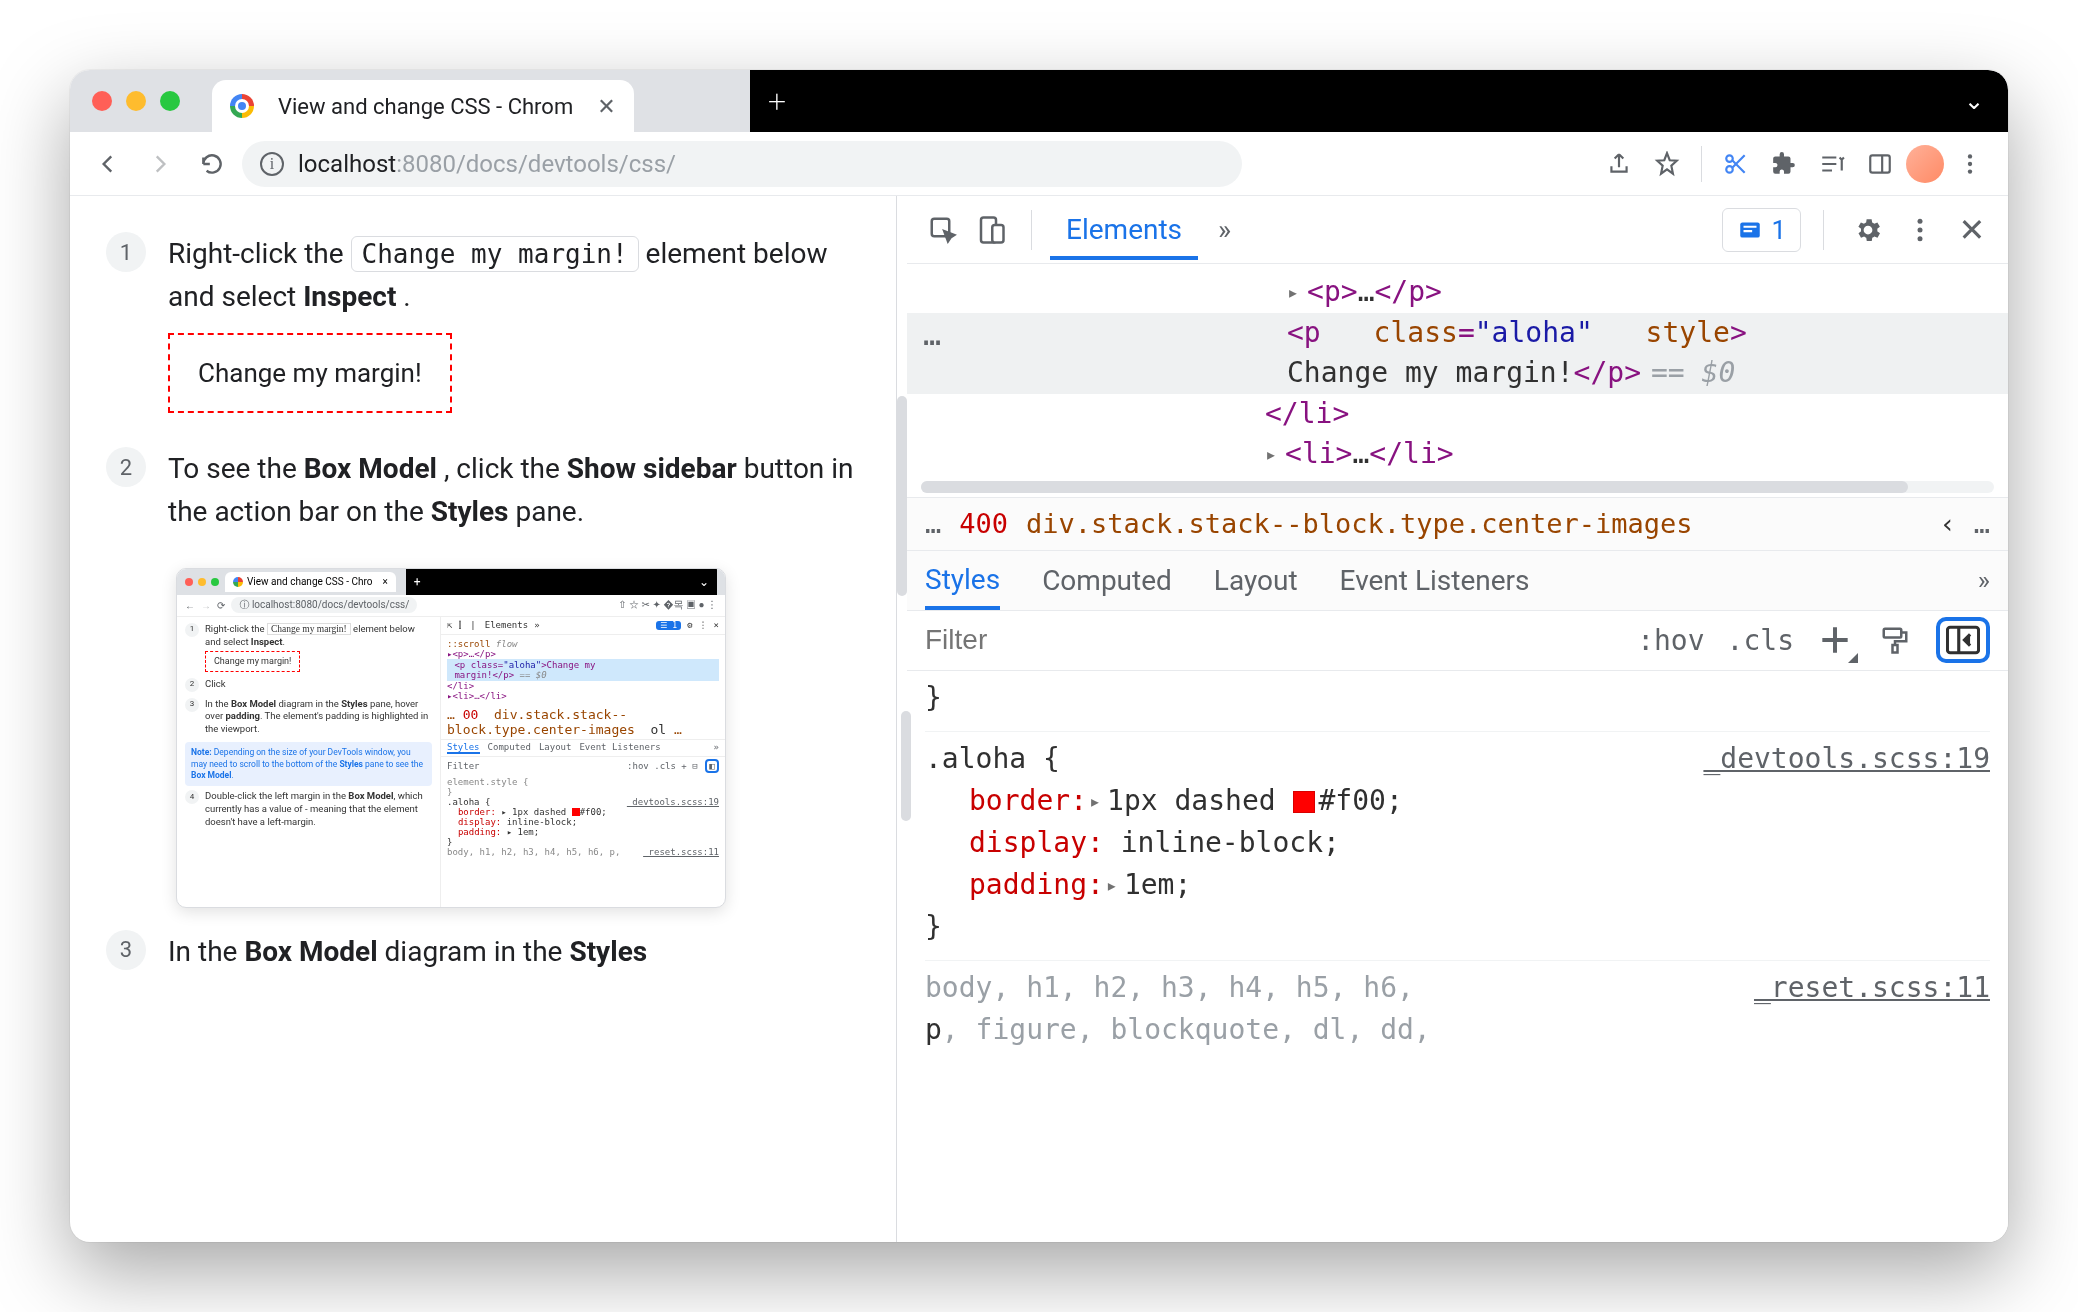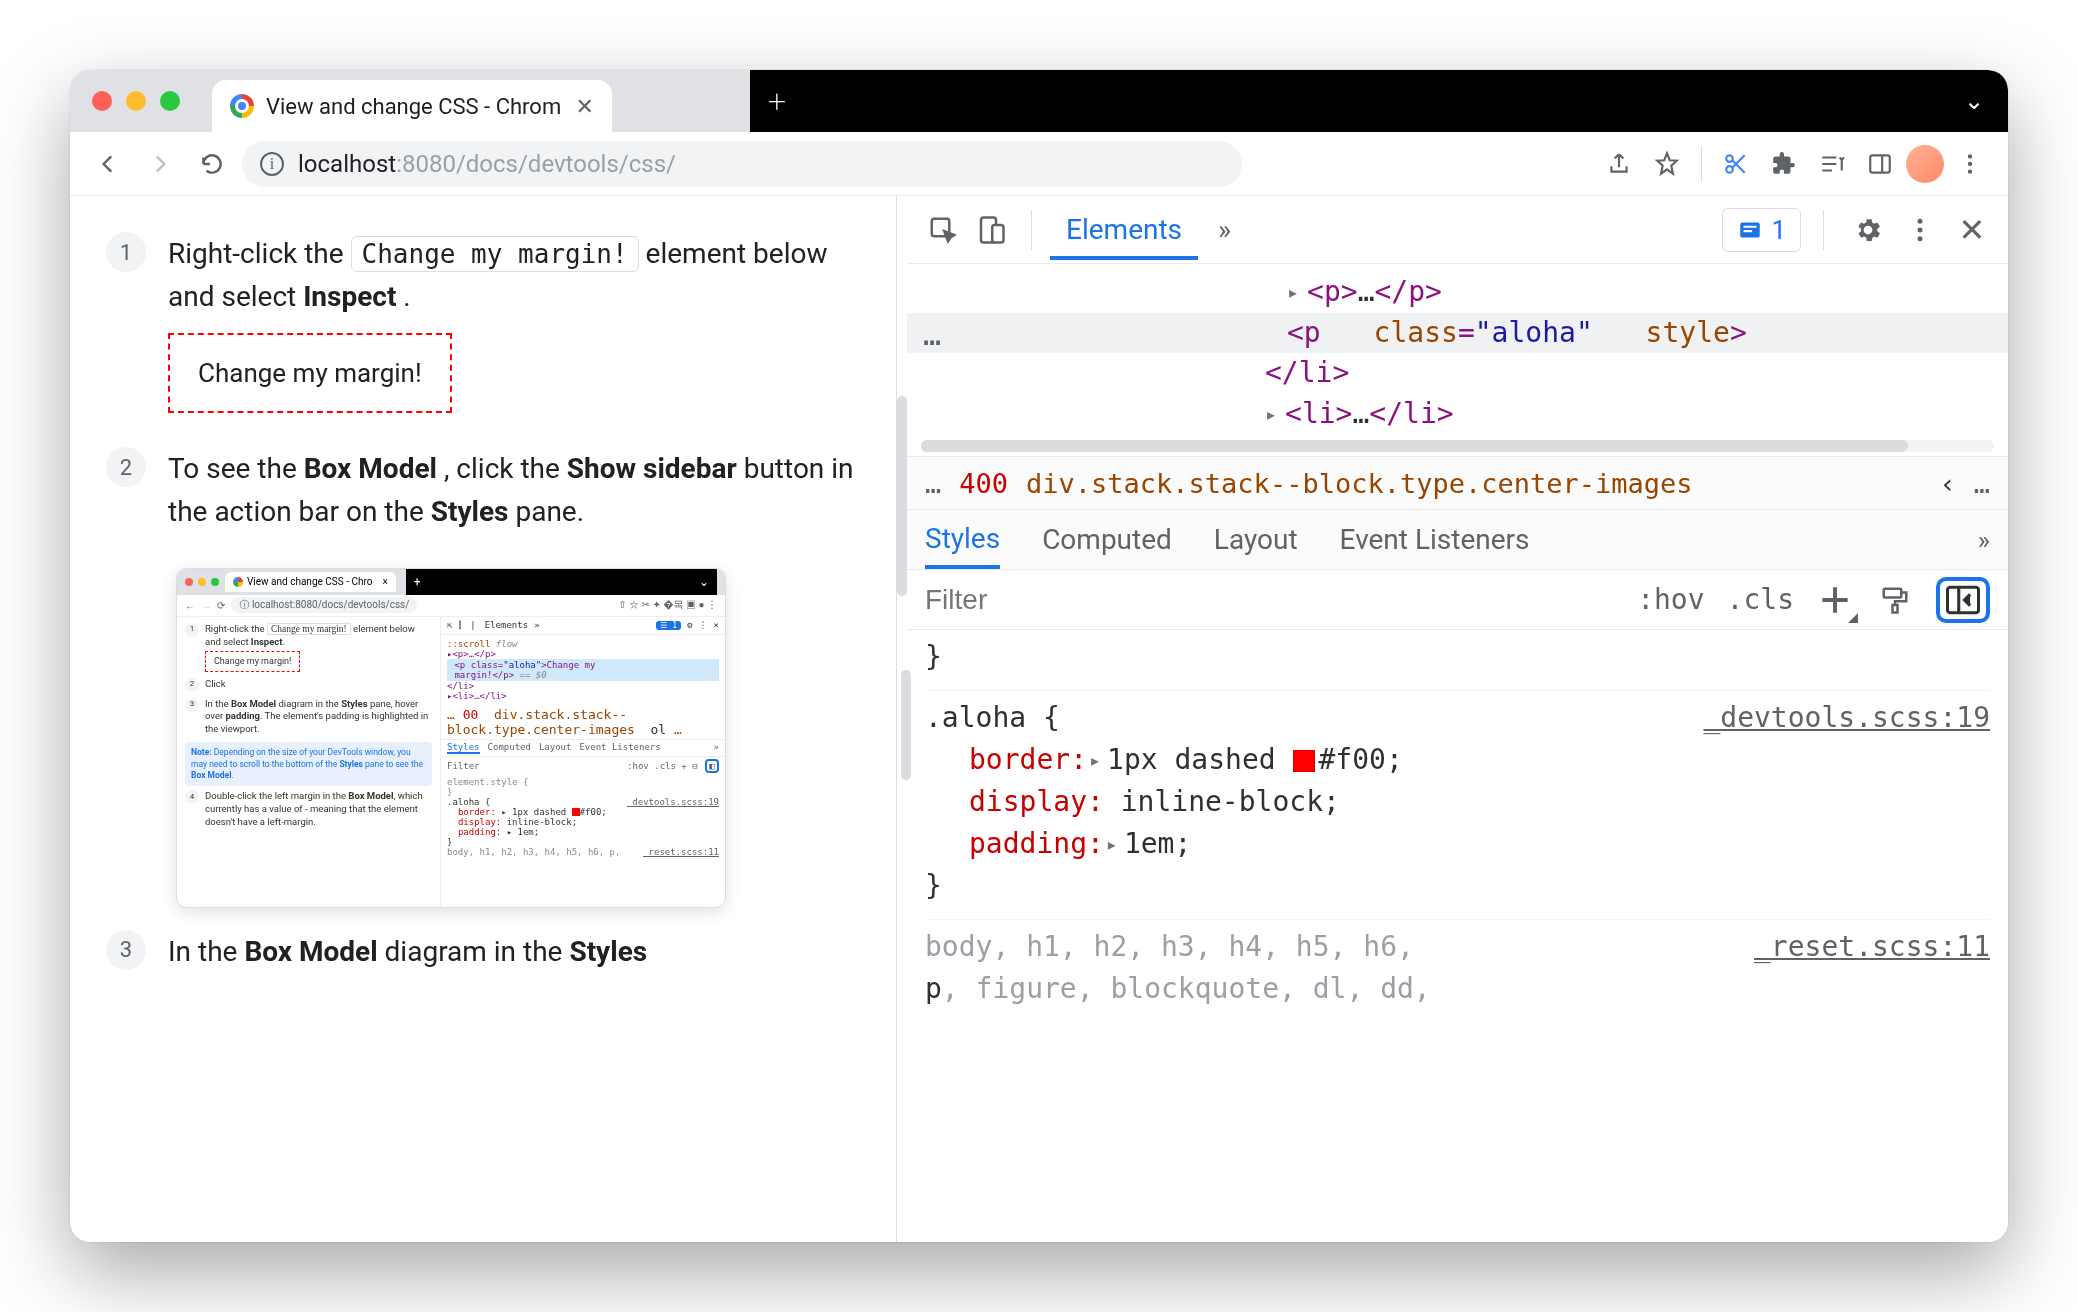--- a/index.html
+++ b/index.html
@@ -5,21 +5,21 @@
 * { box-sizing: border-box; margin: 0; padding: 0; }
 body { font-family: -apple-system, BlinkMacSystemFont, "Segoe UI", Roboto, sans-serif; background: #fff; }
 .window { width: 2078px; height: 1312px; padding: 70px; }
 .chrome { width: 100%; height: 100%; background: #fff; border-radius: 20px; box-shadow: 0 30px 80px rgba(0,0,0,0.35), 0 0 0 1px rgba(0,0,0,0.04); overflow: hidden; display: flex; flex-direction: column; }
 
 
 .tabstrip { height: 62px; background: #dfe1e5; display: flex; align-items: flex-end; position: relative; }
 .traffic { display: flex; gap: 14px; padding: 0 22px; align-self: center; }
 .traffic span { width: 20px; height: 20px; border-radius: 50%; }
 .t-close { background: #ff5f57; } .t-min { background: #febc2e; } .t-max { background: #28c840; }
-.tab { height: 52px; background: #fff; border-radius: 14px 14px 0 0; display: flex; align-items: center; padding: 0 18px; margin-left: 10px; min-width: 400px; gap: 12px; position: relative; }
+.tab { height: 52px; background: #fff; border-radius: 14px 14px 0 0; display: flex; align-items: center; padding: 0 18px; margin-left: 10px; min-width: 400px; gap: 24px; position: relative; }
 .tab::before, .tab::after { content:""; position:absolute; bottom:0; width:14px; height:14px; background:#fff; }
 .tab::before { left:-14px; border-bottom-right-radius:14px; box-shadow:7px 7px 0 7px #fff; clip-path: inset(0 0 0 0); background:#dfe1e5; border-bottom-right-radius:14px; box-shadow: 7px 0 0 0 #fff;}
 .tab::before, .tab::after { display:none; }
 .tab .favicon { width: 24px; height: 24px; border-radius: 50%; background: conic-gradient(#ea4335 0 90deg, #fbbc05 90deg 180deg, #34a853 180deg 270deg, #4285f4 270deg 360deg); position: relative; }
 .tab .favicon::after { content:""; position:absolute; inset:5px; background:#fff; border-radius:50%; }
 .tab .favicon::before { content:""; position:absolute; inset:8px; background:#4285f4; border-radius:50%; z-index:1; }
 .tab-title { font-size: 22px; color: #202124; white-space: nowrap; overflow:hidden; text-overflow: ellipsis; max-width: 310px;}
 .tab-close { font-size: 22px; color: #5f6368; margin-left: auto; }
 
 .blackseg { position:absolute; right:0; top:0; bottom:0; left: 680px; background:#000; border-top-right-radius: 20px; display:flex; align-items:center; justify-content:flex-end; padding-right:24px;}
@@ -404,20 +404,23 @@
           <div class="dt-icon dt-close">✕</div>
         </div>
       </div>
 
       <div class="dom">
         <span class="ellipsis-btn">⋯</span>
         <div class="row"><span class="caret"></span><span class="tag">&lt;p&gt;</span><span class="txt">…</span><span class="tag">&lt;/p&gt;</span></div>
         <div class="row hl">
           <span class="tag">&lt;p </span><span class="attr">class</span><span class="tag">=</span><span class="str">"aloha"</span> <span class="attr">style</span><span class="tag">&gt;</span>
         </div>
+        <div class="row hl">
+          <span class="txt">Change my margin!</span><span class="tag">&lt;/p&gt;</span><span class="eqsel">== $0</span>
+        </div>
         <div class="row" style="padding-left:358px"><span class="tag">&lt;/li&gt;</span></div>
         <div class="row" style="padding-left:358px"><span class="caret"></span><span class="tag">&lt;li&gt;</span><span class="txt">…</span><span class="tag">&lt;/li&gt;</span></div>
         <div class="dom-scroll"></div>
       </div>
 
       <div class="crumb">
         <span class="dots">…</span>
         <span class="partial">400</span>
         <span class="sel">div.stack.stack--block.type.center-images</span>
         <span style="margin-left:auto;color:#333;">‹</span>

